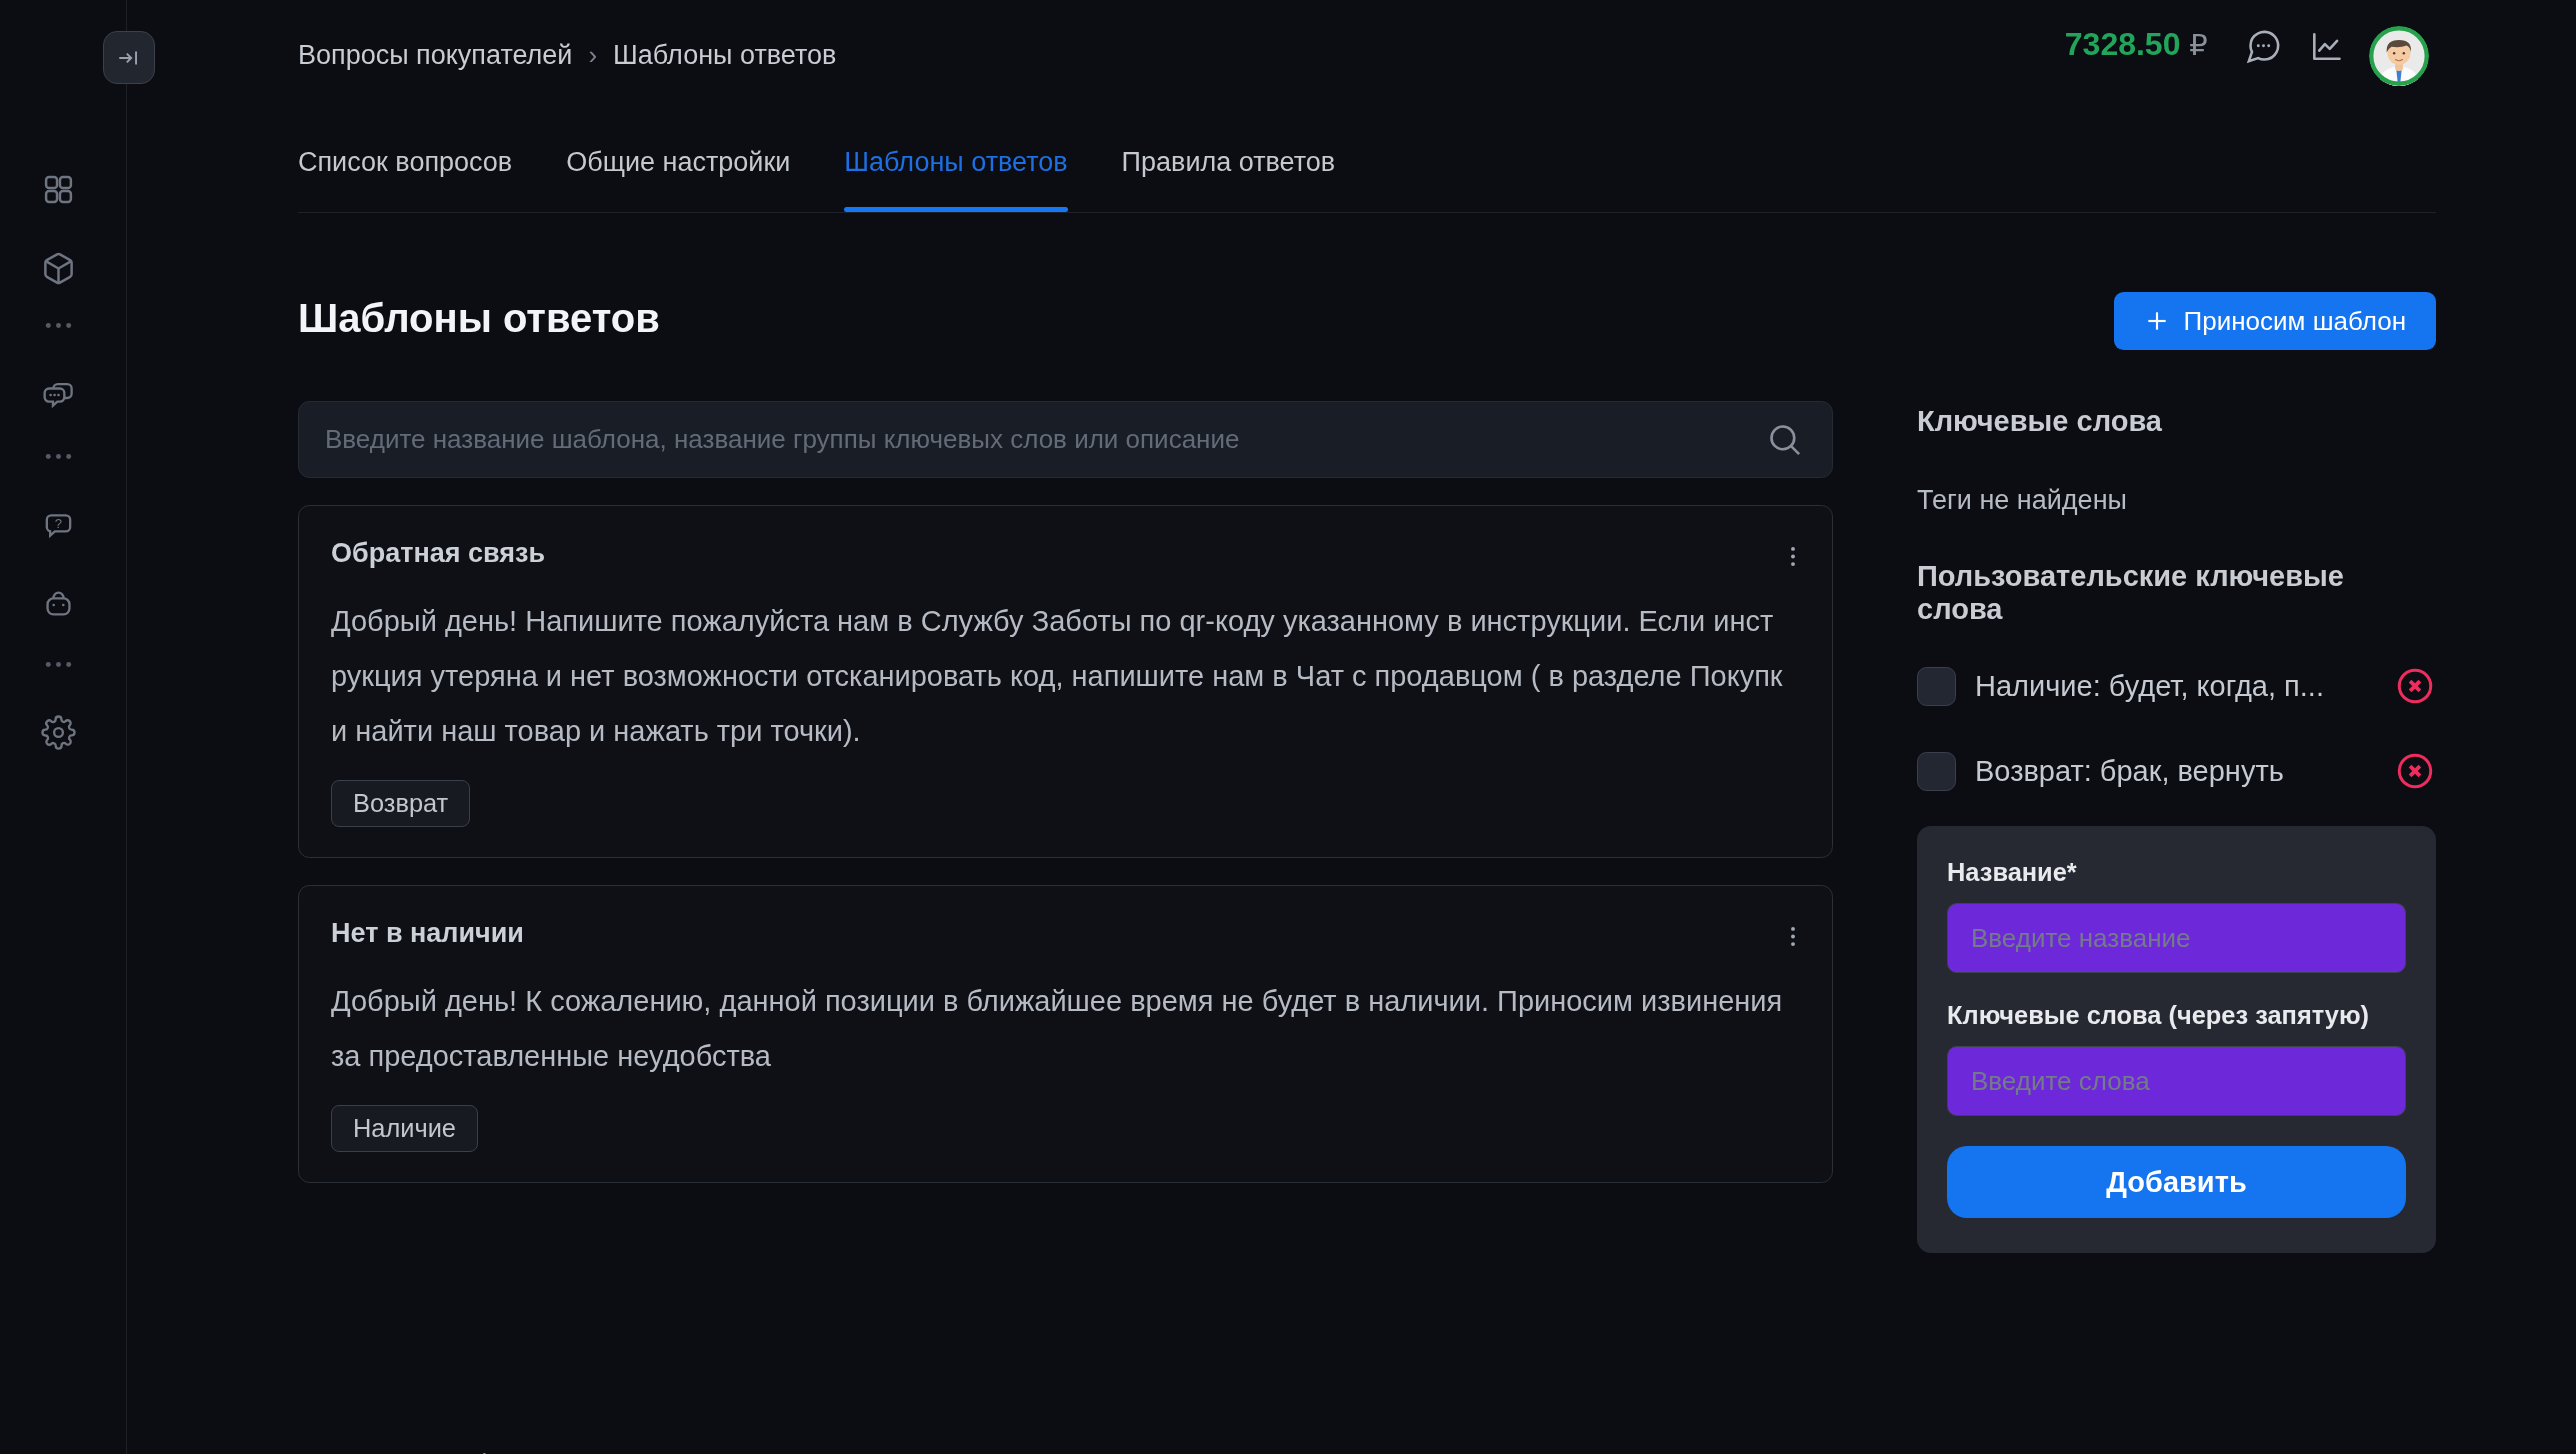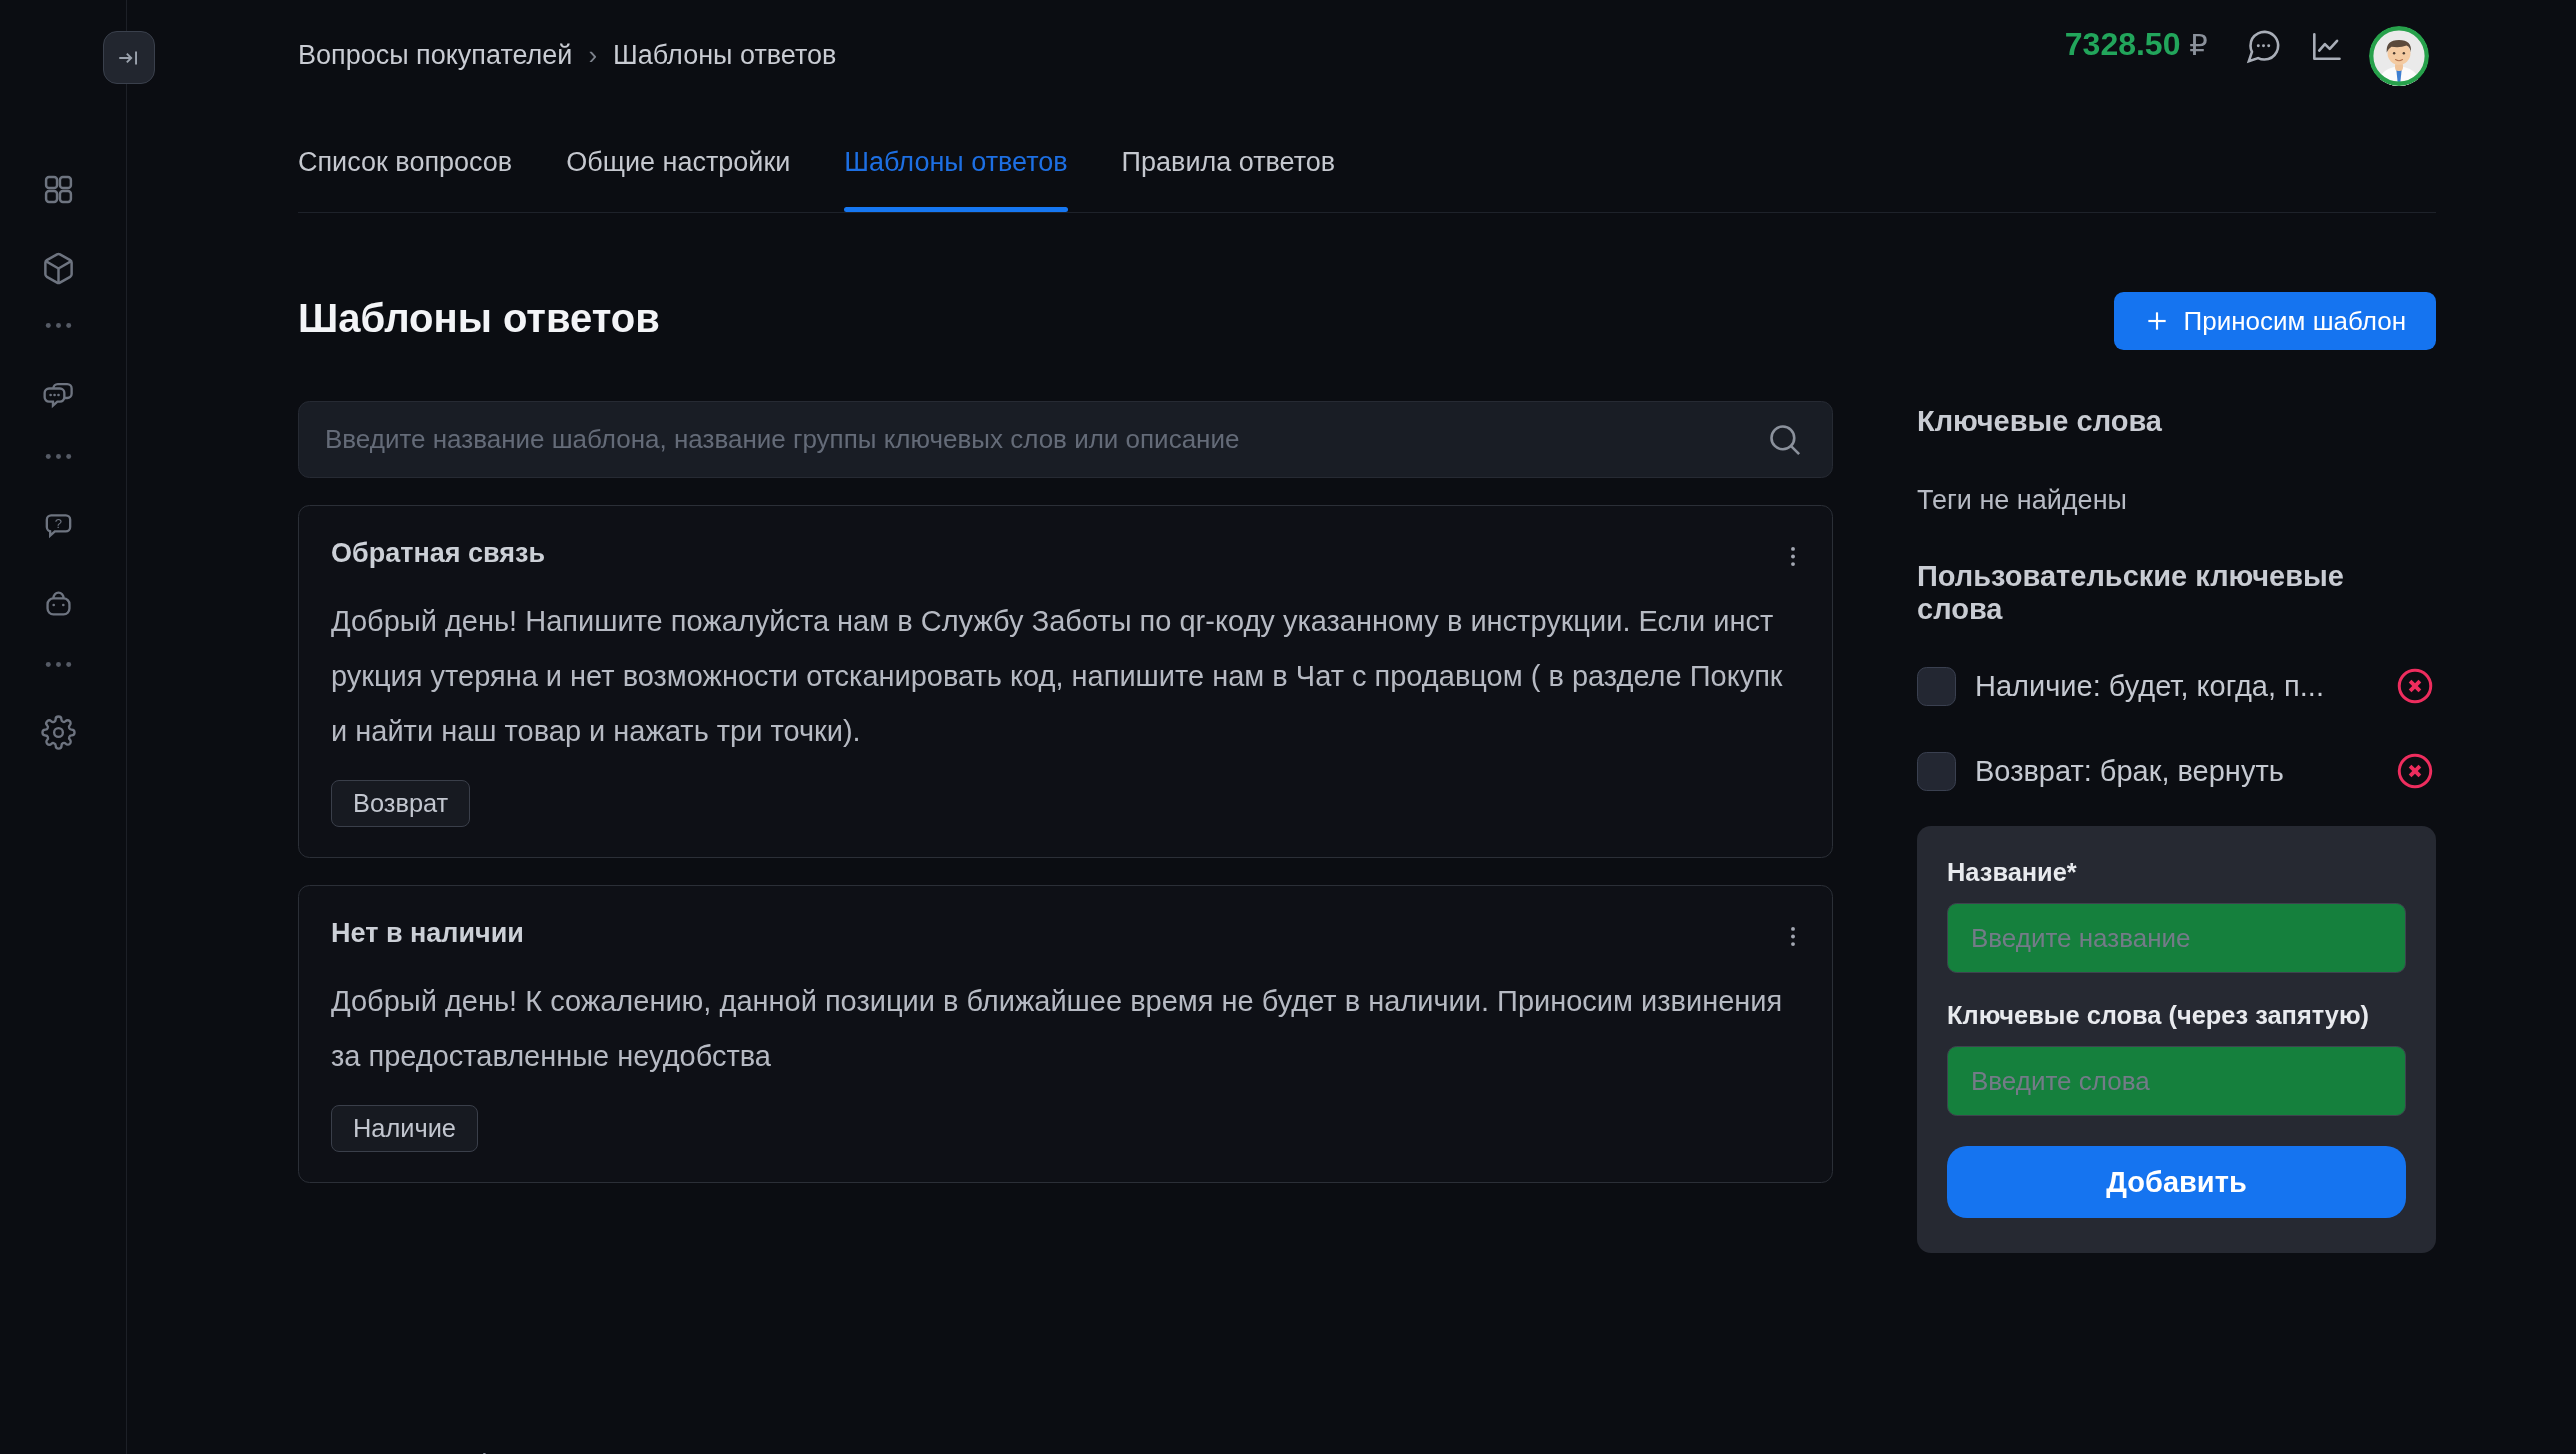--- a/index.html
+++ b/index.html
@@ -62,21 +62,21 @@
   .kw-row { margin-top:37px; display:flex; align-items:center; height:46px; }
   .kw-row + .kw-row { margin-top:39px; }
   .kw-check { width:39px; height:39px; background:#232732; border:1.8px solid #3a4050; border-radius:9.6px; cursor:pointer; flex:0 0 auto; }
   .kw-label { margin-left:19px; font-size:29px; color:#c5c9d1; flex:1; white-space:nowrap; overflow:hidden; }
   .kw-del { width:42px; height:42px; color:#ee2d5e; cursor:pointer; flex:0 0 auto; }
   .kw-del svg { width:42px; height:42px; }
 
   
   .kw-form { margin-top:32px; background:#262932; border-radius:14px; padding:32px 30px 35px 30px; }
   .f-label { font-size:25.4px; font-weight:600; color:#e8eaee; }
-  .f-input { margin-top:16px; width:100%; height:70px; background:#15803d; border:0.9px solid #3e434e; border-radius:9.6px; color:#c7cad1; font-size:26px; font-family:inherit; padding:0 23px; outline:none; }
+  .f-input { margin-top:16px; width:100%; height:70px; background:#6d28d9; border:0.9px solid #3e434e; border-radius:9.6px; color:#c7cad1; font-size:26px; font-family:inherit; padding:0 23px; outline:none; }
   .f-input::placeholder { color:#747b88; }
   .f-label2 { margin-top:28px; }
   .submit-btn { margin-top:30px; width:100%; height:72px; background:#1574f0; border:none; border-radius:20px; color:#ffffff; font-size:29px; font-weight:600; font-family:inherit; cursor:pointer; }
 
   
   .footer { position:absolute; left:298px; top:1448px; font-size:26px; color:#878d98; }
 </style>
 </head>
 <body>
 

